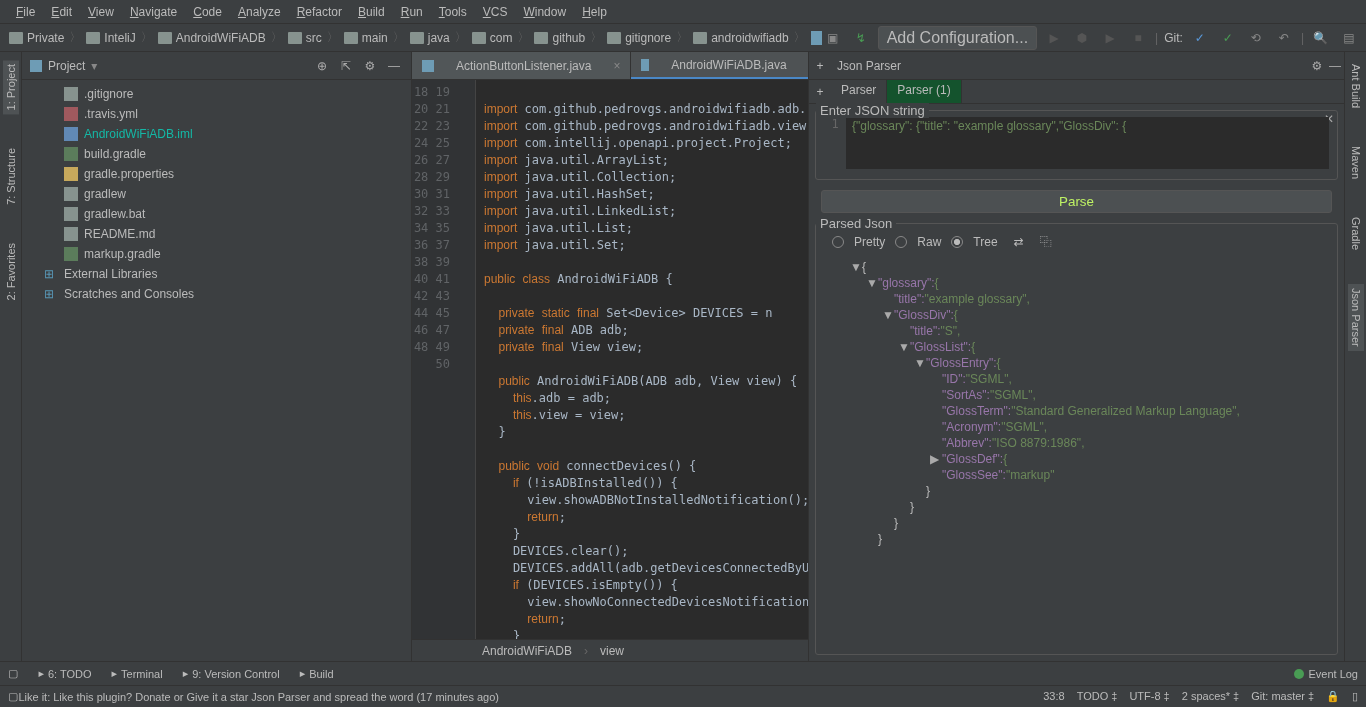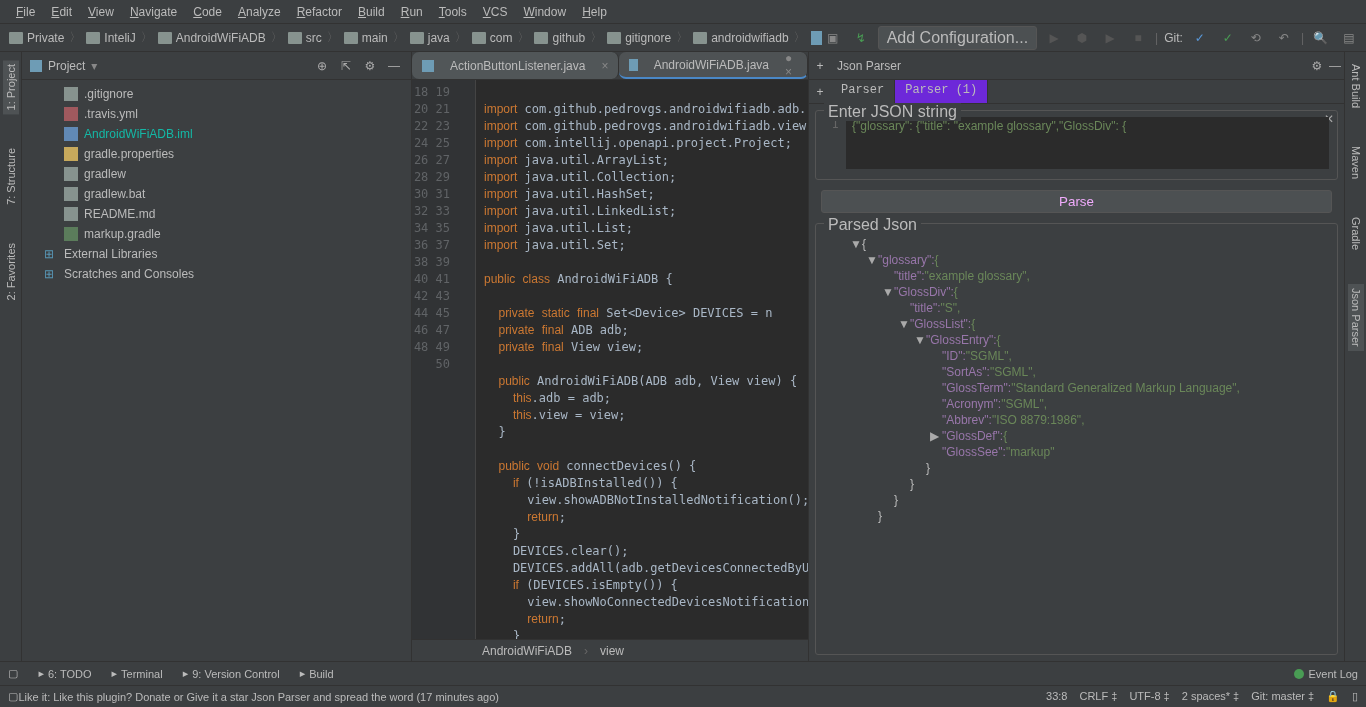--- a/index.html
+++ b/index.html
@@ -33,41 +33,41 @@
 .tree-icon { width: 14px; height: 14px; margin-right: 6px; display: inline-block; }
 .ti-file { background: #87938f; }
 .ti-yml { background: #a0595e; }
 .ti-iml { background: #6189b5; }
 .ti-gradle { background: #5b7c5b; }
 .ti-prop { background: #c7a95c; }
 .ti-lib { color: #5896b5; }
 .tree-top { padding-left: 22px; }
 .editor-panel { flex: 1; display: flex; flex-direction: column; min-width: 0; background: #2b2b2b; }
 .editor-tabs { display: flex; height: 28px; background: #3c3f41; border-bottom: 1px solid #323232; }
-.etab { display: flex; align-items: center; padding: 0 10px; gap: 16px; cursor: pointer; border-right: 1px solid #323232; background: #515658; border-radius: 7px;}
+.etab { display: flex; align-items: center; padding: 0 10px; gap: 22px; cursor: pointer; border-right: 1px solid #323232; background: #515658;}
 .etab.active { background: #4e5254; border-bottom: 2px solid #4a88c7; }
 .tab-close { color: #888; cursor: pointer; }
 .editor-body { flex: 1; display: flex; overflow: hidden; position: relative; }
 .gutter { width: 48px; background: #313335; text-align: right; padding-right: 10px; color: #606366; font-family: 'Consolas', monospace; font-size: 12px; line-height: 17px; padding-top: 4px; }
 .gutter-marks { width: 16px; background: #313335; border-right: 1px solid #444; }
 .code { flex: 1; font-family: 'Consolas', monospace; font-size: 12px; line-height: 17px; padding: 4px 8px; white-space: pre; overflow: hidden; color: #a9b7c6; }
 .kw { color: #cc7832; }
 .breadcrumb-bottom { height: 22px; background: #3c3f41; border-top: 1px solid #323232; display: flex; align-items: center; padding: 0 70px; gap: 12px; font-size: 12px; }
 .json-panel { width: 536px; background: #3c3f41; border-left: 1px solid #323232; display: flex; flex-direction: column; }
 .json-header { display: flex; height: 28px; border-bottom: 1px solid #323232; align-items: center; }
 .json-tabs-row { display: flex; height: 24px; border-bottom: 1px solid #323232; }
 .json-add { width: 22px; display: flex; align-items: center; justify-content: center; cursor: pointer; }
-.jtab { padding: 3px 10px; cursor: pointer; border-right: 1px solid #323232; font-family: Liberation Mono, monospace; }
-.jtab.active { background: #6d28d9; }
+.jtab { padding: 3px 10px; cursor: pointer; border-right: 1px solid #323232; }
+.jtab.active { background: #14532d; }
 .json-section { padding: 6px 8px; border: 1px solid #555; margin: 6px; border-radius: 3px; position: relative; }
-.fieldset-label { position: absolute; top: -8px; left: 8px; background: #3c3f41; padding: 0 4px; font-size: 16px; }
+.fieldset-label { position: absolute; top: -8px; left: 0; background: #3c3f41; padding: 0 4px; font-size: 13px; }
 .json-input-area { display: flex; margin-bottom: 4px; }
 .json-gutter { width: 22px; text-align: center; color: #666; font-family: monospace; }
 .json-input { flex: 1; background: #2b2b2b; border: none; color: #a9b7c6; font-family: 'Consolas', monospace; font-size: 12px; padding: 2px 6px; height: 52px; }
-.parse-btn { background: #4c5052; border: 1px solid #555; padding: 3px 14px; cursor: pointer; color: #f0abfc; margin: 4px 12px; border-radius: 3px; }
+.parse-btn { background: #4c5052; border: 1px solid #555; padding: 3px 14px; cursor: pointer; color: #bef264; margin: 4px 12px; border-radius: 3px; }
 .json-view-modes { display: flex; gap: 10px; padding: 4px 8px; align-items: center; }
 .radio { width: 12px; height: 12px; border: 1px solid #888; border-radius: 50%; display: inline-block; }
 .radio.sel { background: radial-gradient(circle, #bbb 40%, transparent 45%); }
 .json-tree { padding: 6px 8px; font-size: 12px; line-height: 16px; overflow: auto; flex: 1; }
 .jt-row { display: flex; align-items: center; }
 .jt-arrow { width: 12px; color: #aaa; }
 .jt-key { color: #9876aa; }
 .jt-val { color: #6a8759; }
 .statusbar-tools { height: 24px; background: #3c3f41; border-top: 1px solid #323232; display: flex; align-items: center; padding: 0 8px; gap: 20px; }
 .sb-item { display: flex; align-items: center; gap: 4px; cursor: pointer; font-size: 11px; }
@@ -201,20 +201,24 @@
           <span class="tree-icon ti-file"></span>
           <span>.gitignore</span>
         </div>
         <div class="tree-item">
           <span class="tree-icon ti-yml"></span>
           <span>.travis.yml</span>
         </div>
         <div class="tree-item selected">
           <span class="tree-icon ti-iml"></span>
           <span>AndroidWiFiADB.iml</span>
+        </div>
+        <div class="tree-item">
+          <span class="tree-icon ti-gradle"></span>
+          <span>build.gradle</span>
         </div>
         <div class="tree-item">
           <span class="tree-icon ti-prop"></span>
           <span>gradle.properties</span>
         </div>
         <div class="tree-item">
           <span class="tree-icon ti-file"></span>
           <span>gradlew</span>
         </div>
         <div class="tree-item">
@@ -348,20 +352,30 @@
     <div class="json-section">
       <span class="fieldset-label">Enter JSON string</span>
       <div class="json-input-area">
         <div class="json-gutter">1</div>
         <div class="json-input"><span style="color:#6a8759">{"glossary": {"title": "example glossary","GlossDiv": {</span></div>
       </div>
     </div>
     <button class="parse-btn">Parse</button>
     <div class="json-section" style="flex:1;display:flex;flex-direction:column;min-height:0">
       <span class="fieldset-label">Parsed Json</span>
+      <div class="json-view-modes" id="vmodes">
+          <span class="radio"></span>
+          <span>Pretty</span>
+          <span class="radio"></span>
+          <span>Raw</span>
+          <span class="radio sel"></span>
+          <span>Tree</span>
+          <span style="margin-left: 6px;">⇄</span>
+          <span style="margin-left: 6px;">⿻</span>
+        </div>
       <div class="json-tree" id="jtree">
           <div class="jt-row" style="padding-left: 18px;">
             <span class="jt-arrow">▼</span>
             <span> {</span>
           </div>
           <div class="jt-row" style="padding-left: 34px;">
             <span class="jt-arrow">▼</span>
             <span class="jt-key"> "glossary": </span>
             <span class="jt-val">{</span>
           </div>
@@ -477,20 +491,20 @@
       <span class="event-dot"></span>
       <span>Event Log</span>
     </span>
 </div>
 
 <div class="statusbar">
   <span class="sb-item">▢</span>
   <span class="sb-msg">Like it: Like this plugin? Donate or Give it a star  Json Parser and spread the word (17 minutes ago)</span>
   <div class="sb-right">
     <span>33:8</span>
-    <span><span>CRLF</span> ‡</span>
+    <span><span>TODO</span> ‡</span>
     <span><span>UTF-8</span> ‡</span>
     <span><span>2 spaces*</span> ‡</span>
     <span><span>Git: master</span> ‡</span>
     <span>🔒</span>
     <span>▯</span>
   </div>
 </div>
 
 </body></html>

